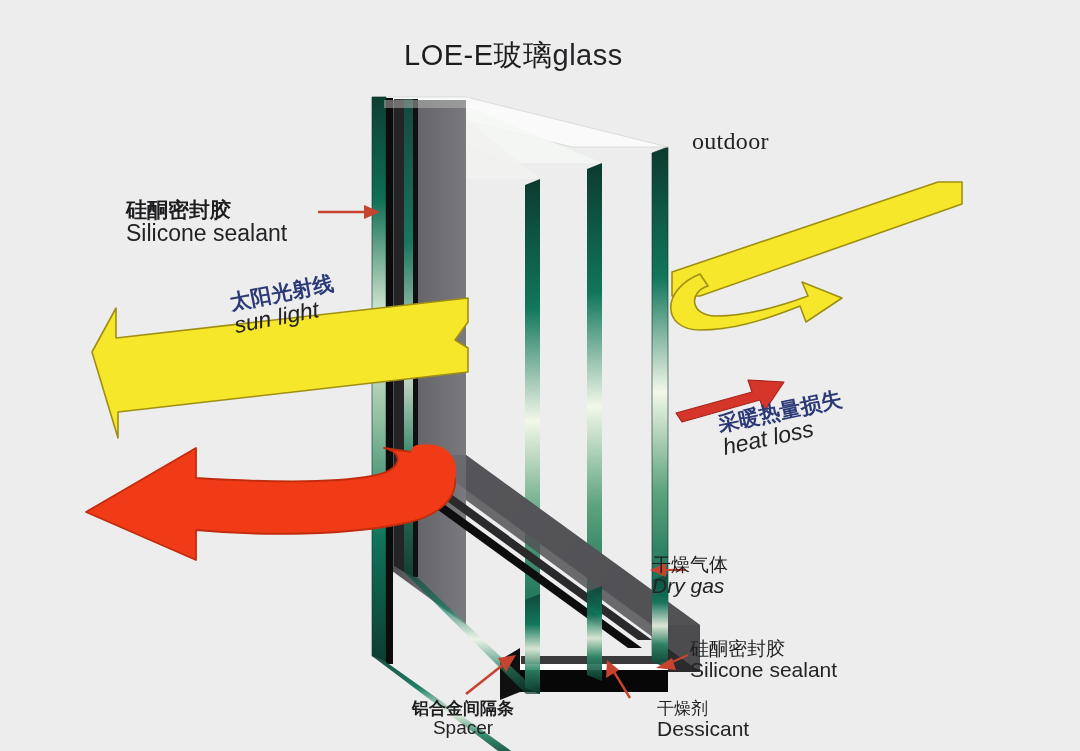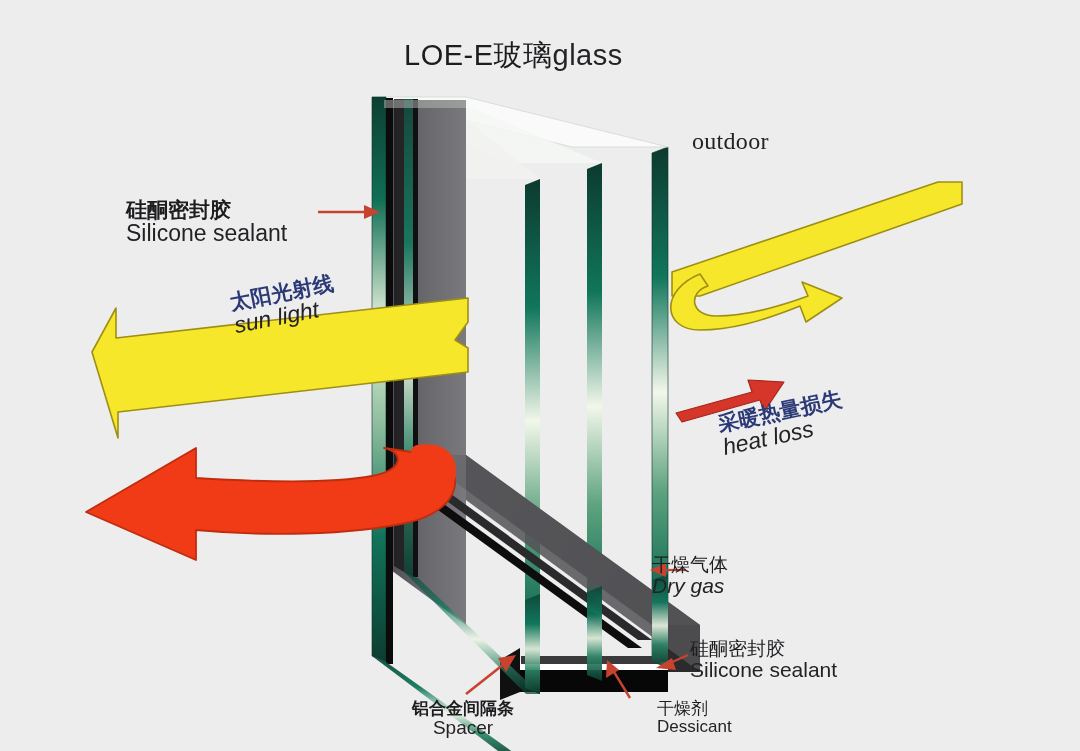--- a/index.html
+++ b/index.html
@@ -93,21 +93,21 @@
   #sealant-bottom-block .en { font-size: 21px; }
 
   
   #spacer-block { left: 412px; top: 700px; font-size: 17px; }
   #spacer-block .cn-dark { font-weight: 700; }
   #spacer-block .en { font-size: 19px; text-align: center; }
 
   
   #dessicant-block { left: 617px; top: 700px; font-size: 17px; margin-left: 40px; }
   #dessicant-block .cn-dark { font-weight: 500; }
-  #dessicant-block .en { font-size: 17px; }
+  #dessicant-block .en { font-size: 21px; }
 </style>
 </head>
 <body>
 
 <div id="stage">
 
   <svg id="art" viewBox="0 0 1080 751" xmlns="http://www.w3.org/2000/svg">
     <defs>
 
       <linearGradient id="gEdge" x1="0" y1="0" x2="0" y2="1">

